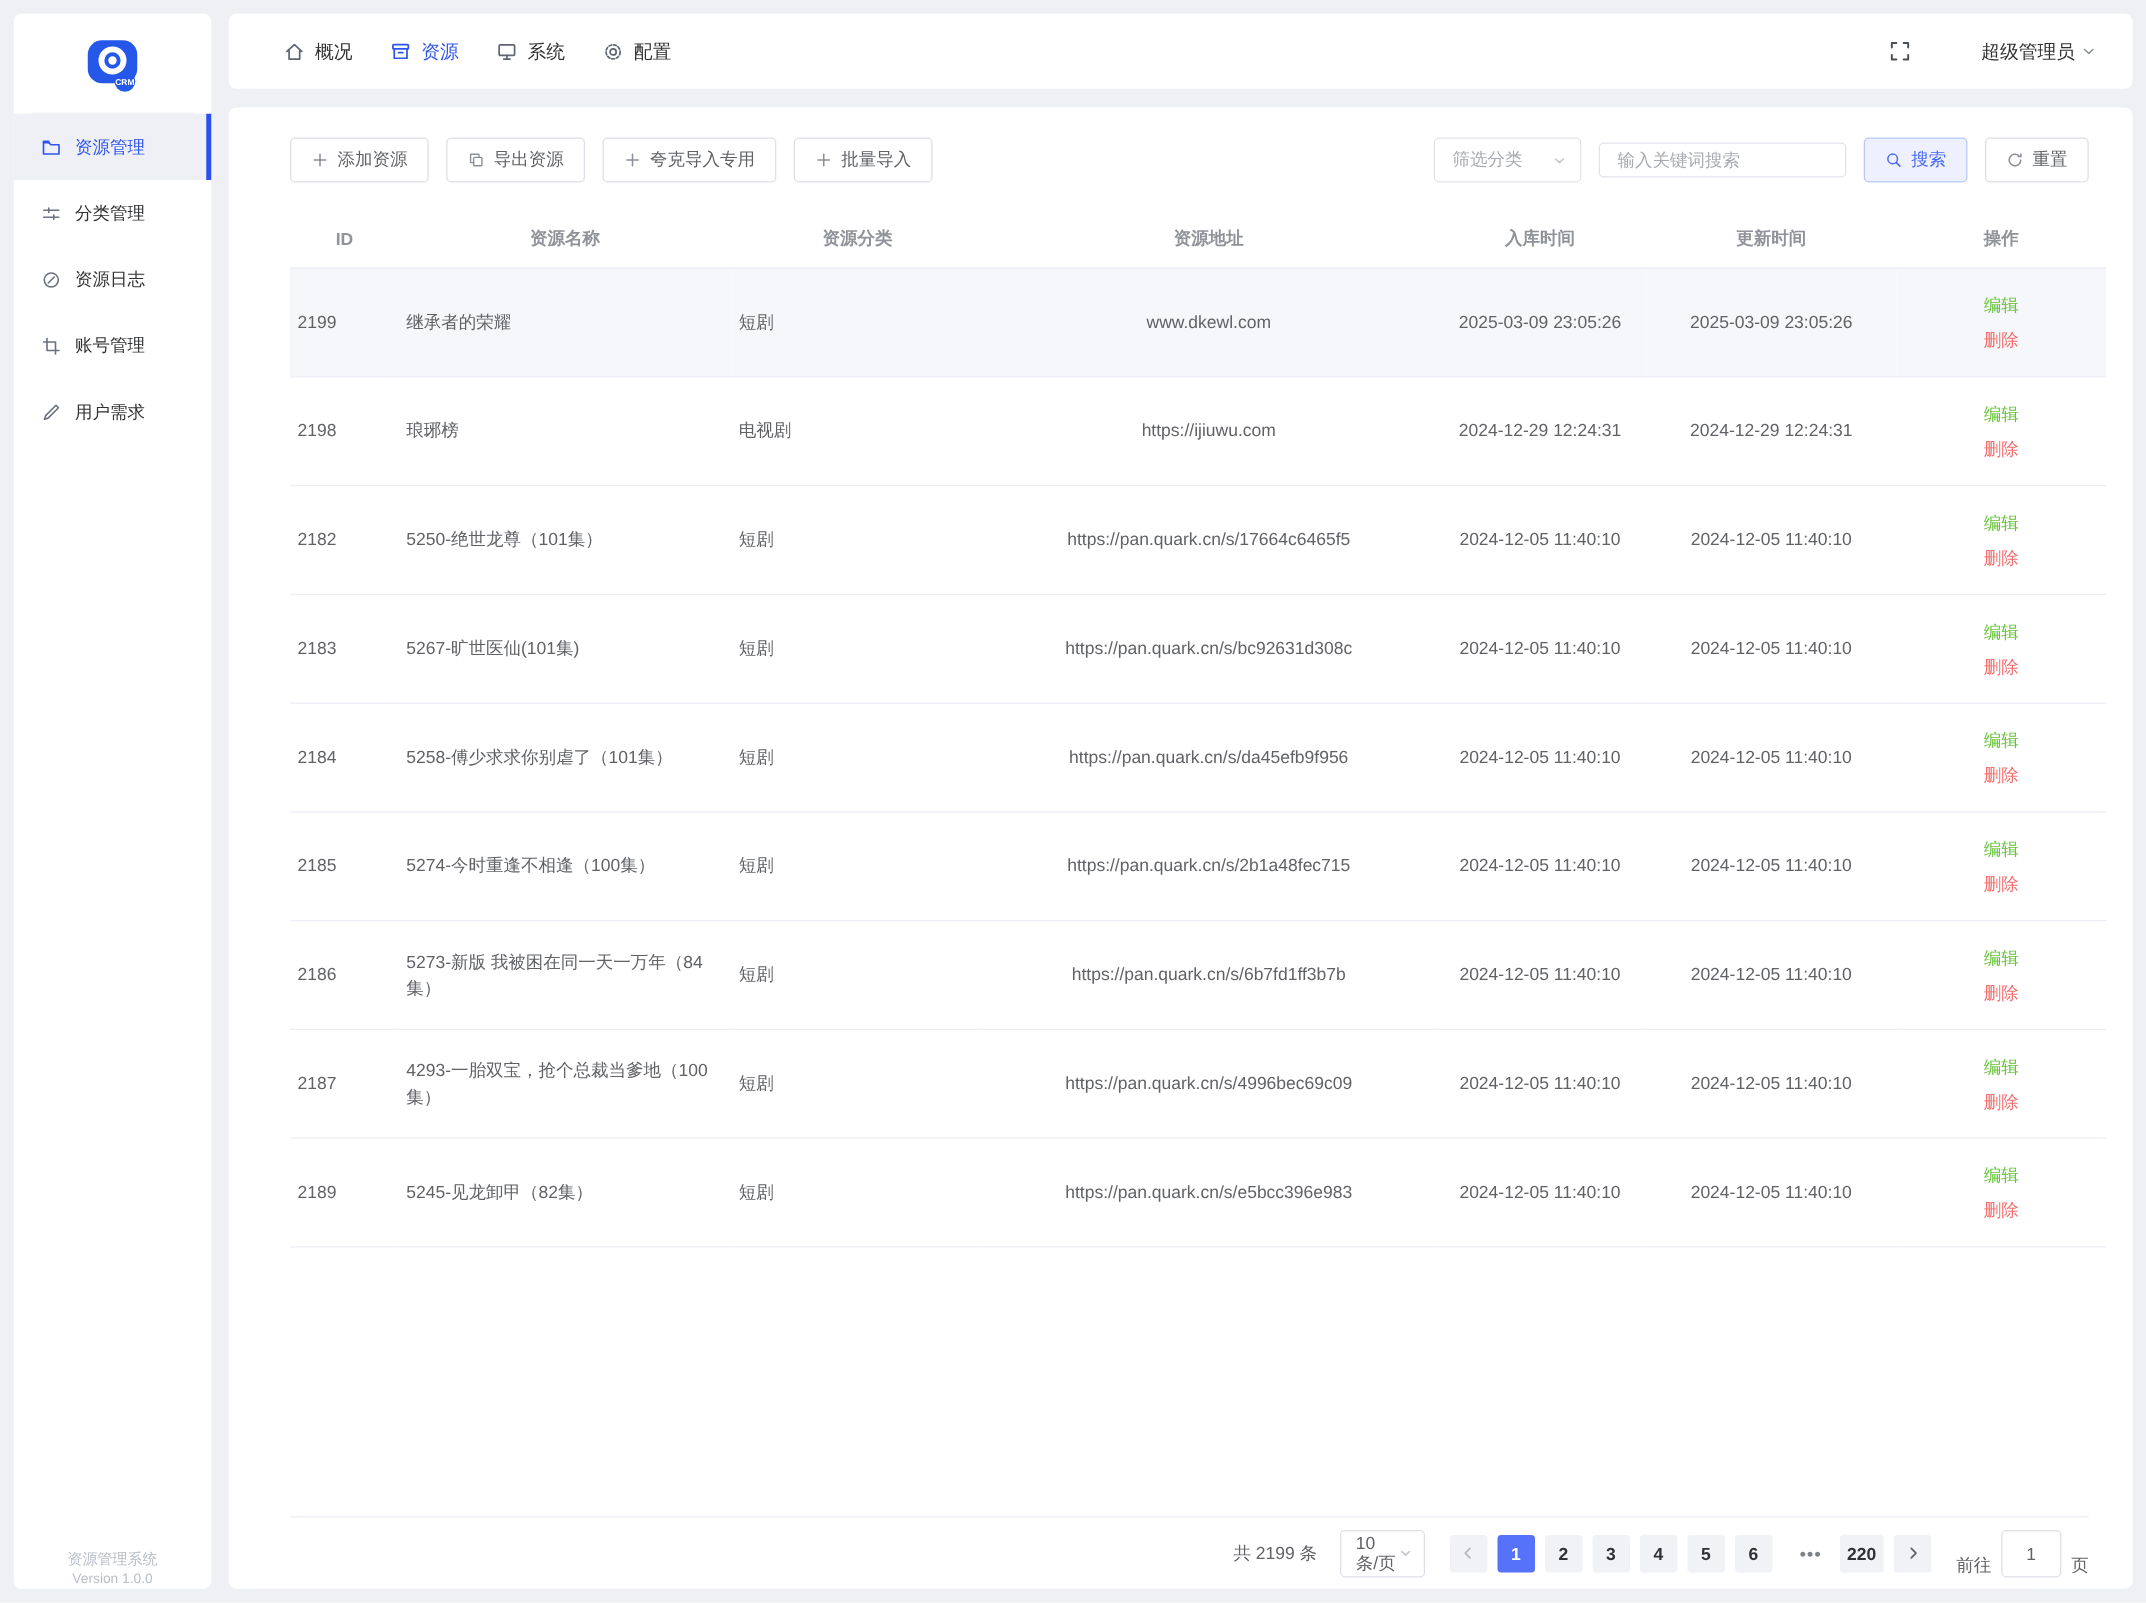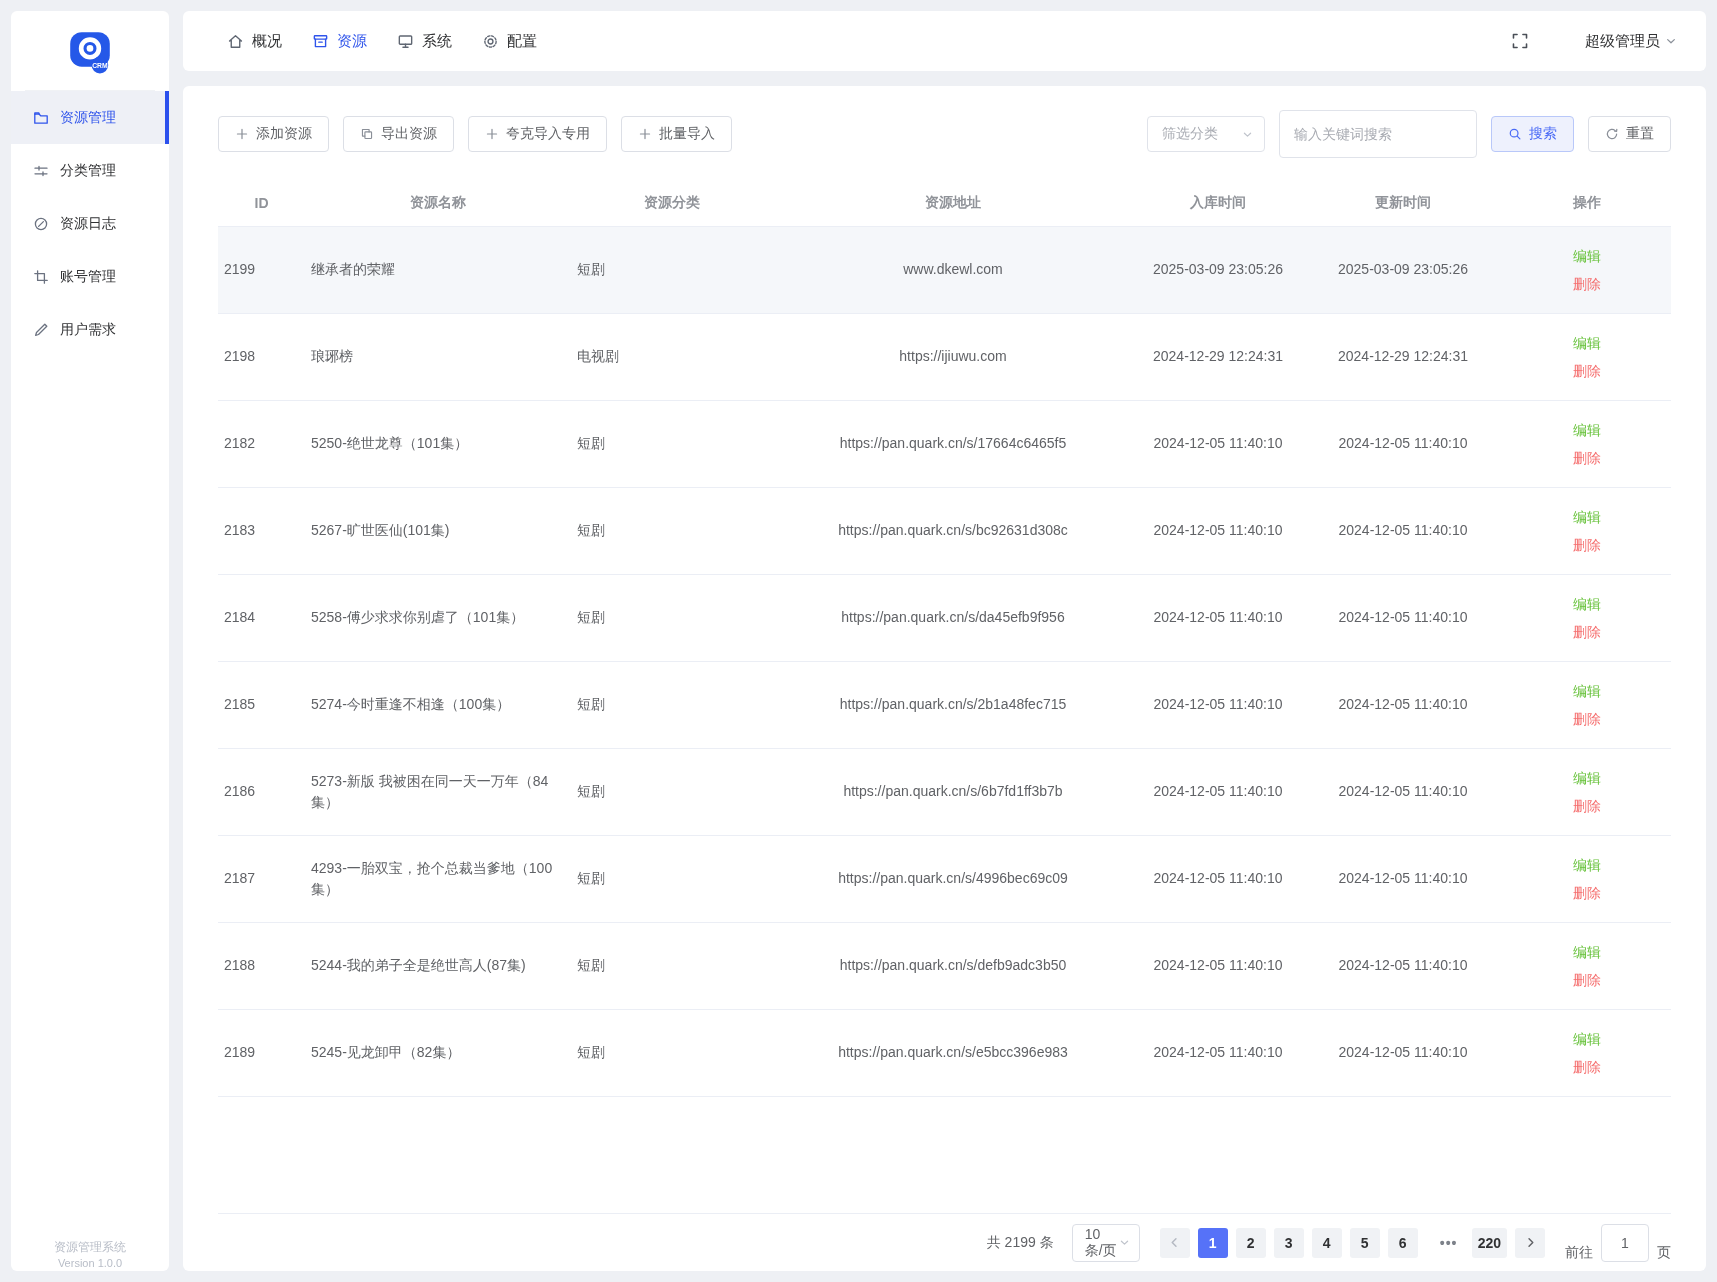--- a/index.html
+++ b/index.html
@@ -62,39 +62,39 @@
   .nav-item.active{color:var(--accent);text-align:center;}
   .nav-item.active .nv-icon{color:var(--accent);}
   .topbar-spacer{flex:1;}
   .fs-btn{color:#4a4f57;display:flex;cursor:pointer;margin-right:26px;}
   .user-menu{display:flex;align-items:center;gap:4px;font-size:15px;color:var(--text);cursor:pointer;}
   .user-menu .chev{color:#8a9099;display:flex;}
 
   
   .content{
     background:#fff;border-radius:6px;flex:1;margin-top:15px;
-    display:flex;flex-direction:column;padding:24px 35px 0 35px;min-height:0;
+    display:flex;flex-direction:column;padding:24px 35px 0 49px;min-height:0;
   }
   .toolbar{display:flex;align-items:center;gap:14px;flex:0 0 auto;}
   .btn{
     display:inline-flex;align-items:center;gap:7px;height:36px;padding:0 16px;
     background:#fff;border:1px solid var(--ctl-border);border-radius:4px;
     font-size:14px;color:var(--text2);cursor:pointer;white-space:nowrap;
   }
   .btn .b-icon{display:flex;color:#8a8f98;}
   .toolbar-spacer{flex:1;}
   .select-box{
     width:118px;height:36px;border:1px solid #e0e3ea;border-radius:4px;
     display:flex;align-items:center;justify-content:space-between;
     padding:0 10px 0 14px;font-size:14px;color:var(--placeholder);
     background:#fff;cursor:pointer;
   }
   .select-box .chev{color:#c0c4cc;display:flex;}
   .kw-input{
-    width:198px;height:48px;border:1px solid #e0e3ea;border-radius:4px;
+    width:198px;height:28px;border:1px solid #e0e3ea;border-radius:4px;
     padding:0 14px;font-size:14px;color:var(--text2);outline:none;
     font-family:inherit;
   }
   .kw-input::placeholder{color:var(--placeholder);}
   .btn-search{
     background:var(--accent-soft);border:1px solid #b9c8f9;color:#4a6af6;
   }
   .btn-search .b-icon{color:#4a6af6;}
 
   
@@ -457,32 +457,20 @@
     <td>短剧</td>
     <td class="c cell-url"><span>https://pan.quark.cn/s/4996bec69c09</span></td>
     <td class="c">2024-12-05 11:40:10</td>
     <td class="c">2024-12-05 11:40:10</td>
     <td class="ops">
       <a class="edit">编辑</a>
       <a class="del">删除</a>
     </td>
   </tr>
 
-  <tr>
-    <td>2188</td>
-    <td>5244-我的弟子全是绝世高人(87集)</td>
-    <td>短剧</td>
-    <td class="c cell-url"><span>https://pan.quark.cn/s/defb9adc3b50</span></td>
-    <td class="c">2024-12-05 11:40:10</td>
-    <td class="c">2024-12-05 11:40:10</td>
-    <td class="ops">
-      <a class="edit">编辑</a>
-      <a class="del">删除</a>
-    </td>
-  </tr>
 
   <tr>
     <td>2189</td>
     <td>5245-见龙卸甲（82集）</td>
     <td>短剧</td>
     <td class="c cell-url"><span>https://pan.quark.cn/s/e5bcc396e983</span></td>
     <td class="c">2024-12-05 11:40:10</td>
     <td class="c">2024-12-05 11:40:10</td>
     <td class="ops">
       <a class="edit">编辑</a>

